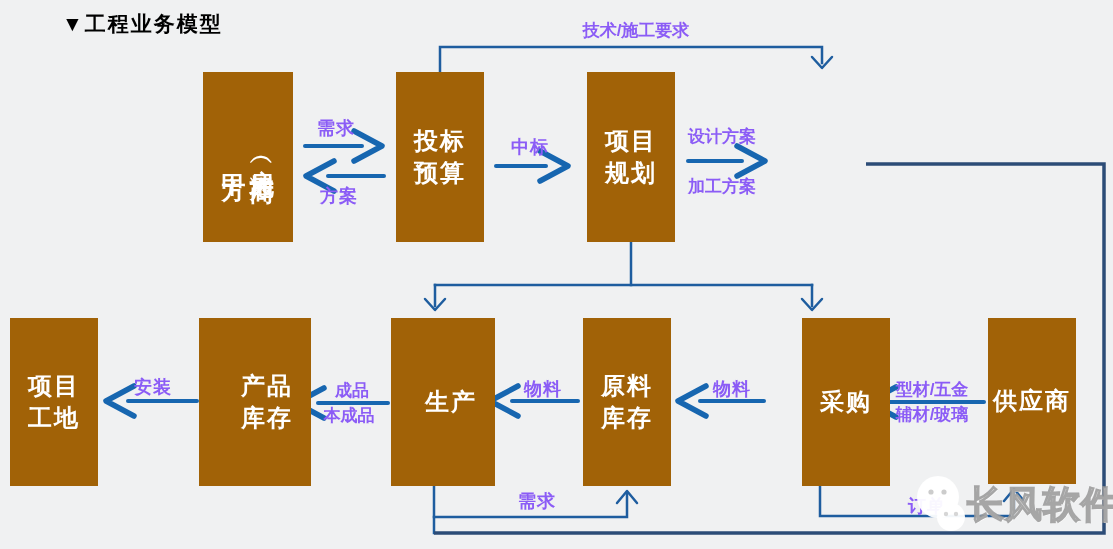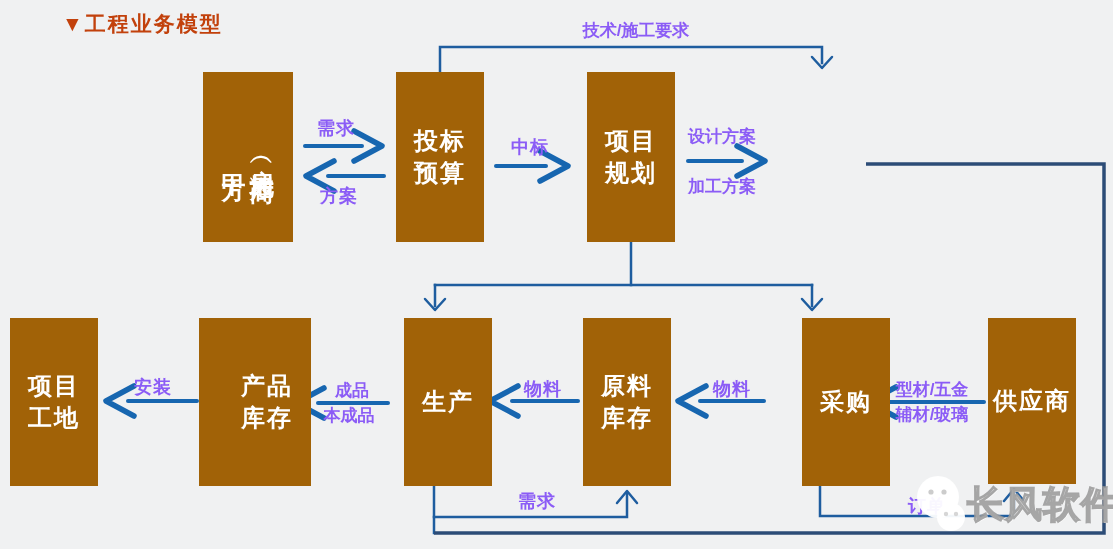--- a/index.html
+++ b/index.html
@@ -2,21 +2,21 @@
 <html><head>
 <meta charset="utf-8">
 <style>
   html,body{margin:0;padding:0;}
   body{font-family:"Liberation Sans","DejaVu Sans",sans-serif;background:#e8e9ea;}
   .canvas{position:relative;width:1113px;height:549px;background:#f0f1f2;overflow:hidden;}
 
   .page-title{
     position:absolute;left:62px;top:10px;
     font-size:21px;font-weight:bold;letter-spacing:2px;
-    color:#c2410c;white-space:nowrap;
+    color:#000000;white-space:nowrap;
   }
 
   .connectors{position:absolute;left:0;top:0;width:1113px;height:549px;z-index:1;}
   .shaft{stroke:#1766b0;stroke-width:4;fill:none;stroke-linecap:round;}
   .head{stroke:#1766b0;stroke-width:5.5;fill:none;stroke-linecap:round;stroke-linejoin:round;}
   .thin{stroke:#1e5d9f;stroke-width:2.5;fill:none;stroke-linecap:square;}
   .thinhead{stroke:#1e5d9f;stroke-width:2.5;fill:none;stroke-linecap:round;stroke-linejoin:round;}
   .feedback{stroke:#2c4c77;stroke-width:3.5;fill:none;}
 
   .node{
@@ -148,21 +148,21 @@
   </div>
 
   <div class="node node-low" style="left:10px;">
     <div class="node-label">项目
 工地</div>
   </div>
   <div class="node node-low" style="left:199px;padding-left:24px;">
     <div class="node-label">产品
 库存</div>
   </div>
-  <div class="node node-low" style="left:404px;">
+  <div class="node node-low" style="left:391px;padding-left:16px;">
     <div class="node-label">生产</div>
   </div>
   <div class="node node-low" style="left:583px;">
     <div class="node-label">原料
 库存</div>
   </div>
   <div class="node node-low" style="left:802px;">
     <div class="node-label">采购</div>
   </div>
   <div class="node node-low" style="left:988px;height:166px;">

